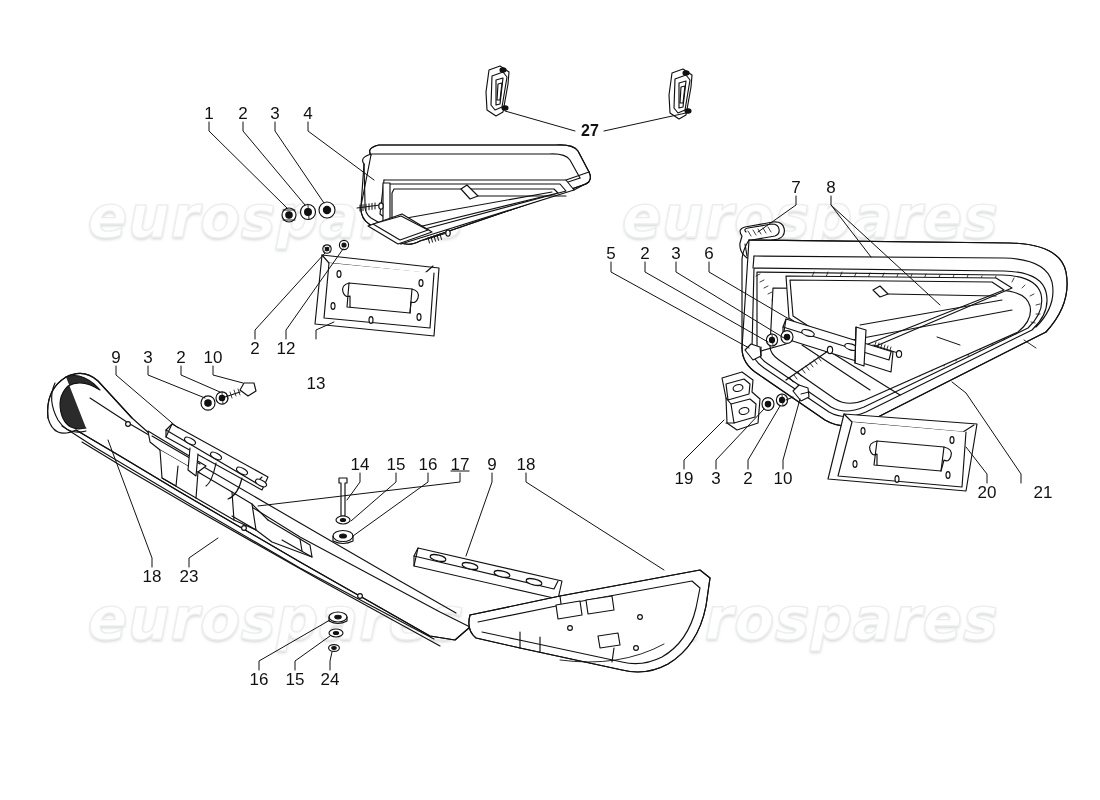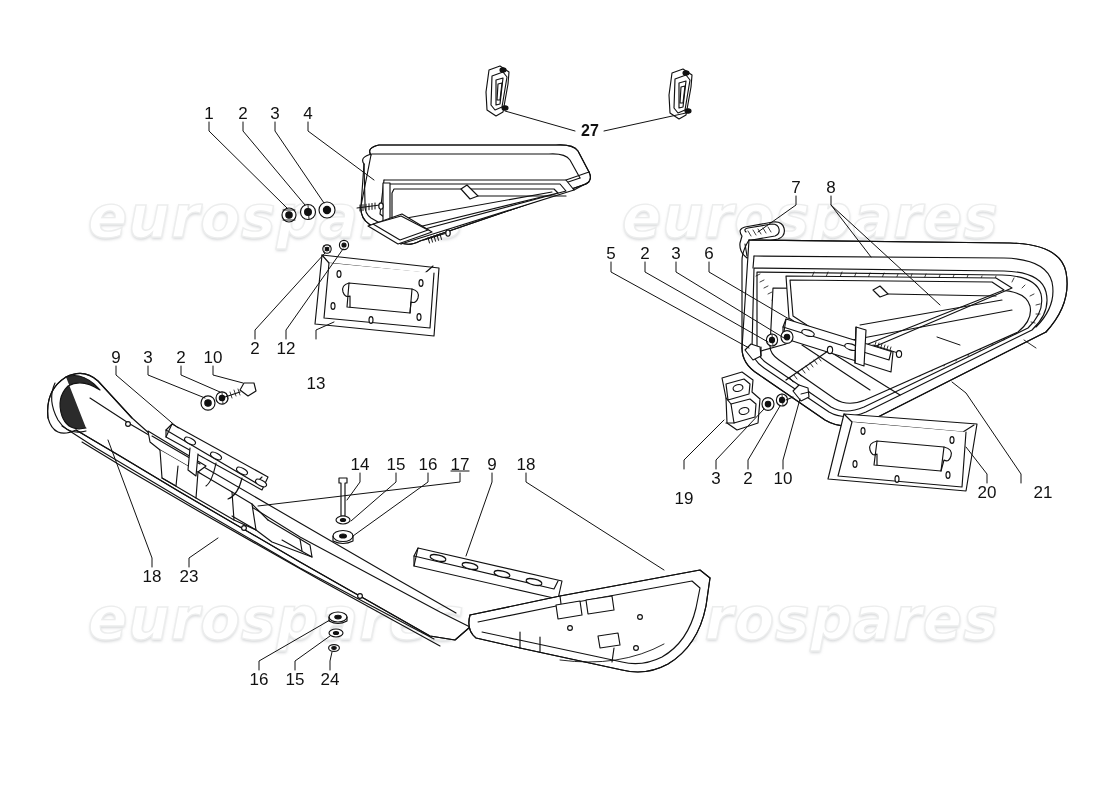--- a/index.html
+++ b/index.html
@@ -440,21 +440,21 @@
   <div class="lbl" style="left:116px;top:357px;">9</div>
   <div class="lbl" style="left:148px;top:357px;">3</div>
   <div class="lbl" style="left:181px;top:357px;">2</div>
   <div class="lbl" style="left:213px;top:357px;">10</div>
   <div class="lbl" style="left:360px;top:464px;">14</div>
   <div class="lbl" style="left:396px;top:464px;">15</div>
   <div class="lbl" style="left:428px;top:464px;">16</div>
   <div class="lbl" style="left:460px;top:464px;text-decoration:underline;">17</div>
   <div class="lbl" style="left:492px;top:464px;">9</div>
   <div class="lbl" style="left:526px;top:464px;text-align:center;">18</div>
-  <div class="lbl" style="left:684px;top:478px;margin-top:20px;">19</div>
+  <div class="lbl" style="left:684px;top:478px;">19</div>
   <div class="lbl" style="left:716px;top:478px;">3</div>
   <div class="lbl" style="left:748px;top:478px;">2</div>
   <div class="lbl" style="left:783px;top:478px;">10</div>
   <div class="lbl" style="left:987px;top:492px;">20</div>
   <div class="lbl" style="left:1043px;top:492px;">21</div>
   <div class="lbl" style="left:152px;top:576px;">18</div>
   <div class="lbl" style="left:189px;top:576px;">23</div>
   <div class="lbl" style="left:259px;top:679px;">16</div>
   <div class="lbl" style="left:295px;top:679px;">15</div>
   <div class="lbl" style="left:330px;top:679px;">24</div>

